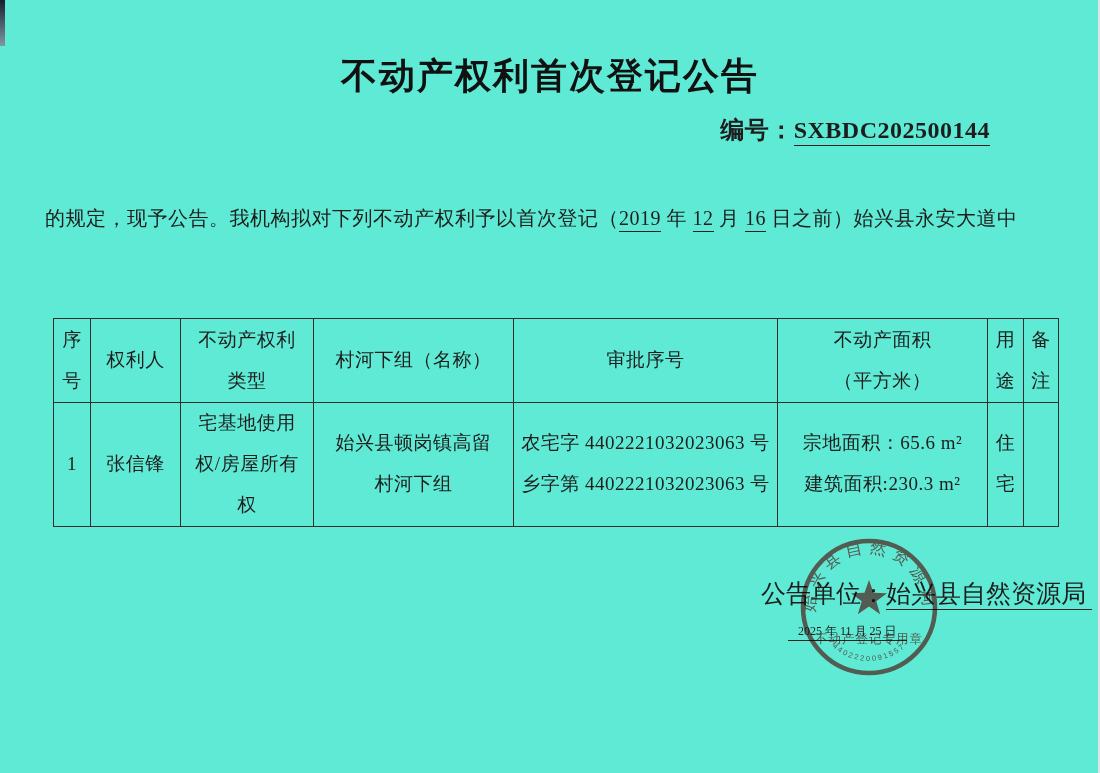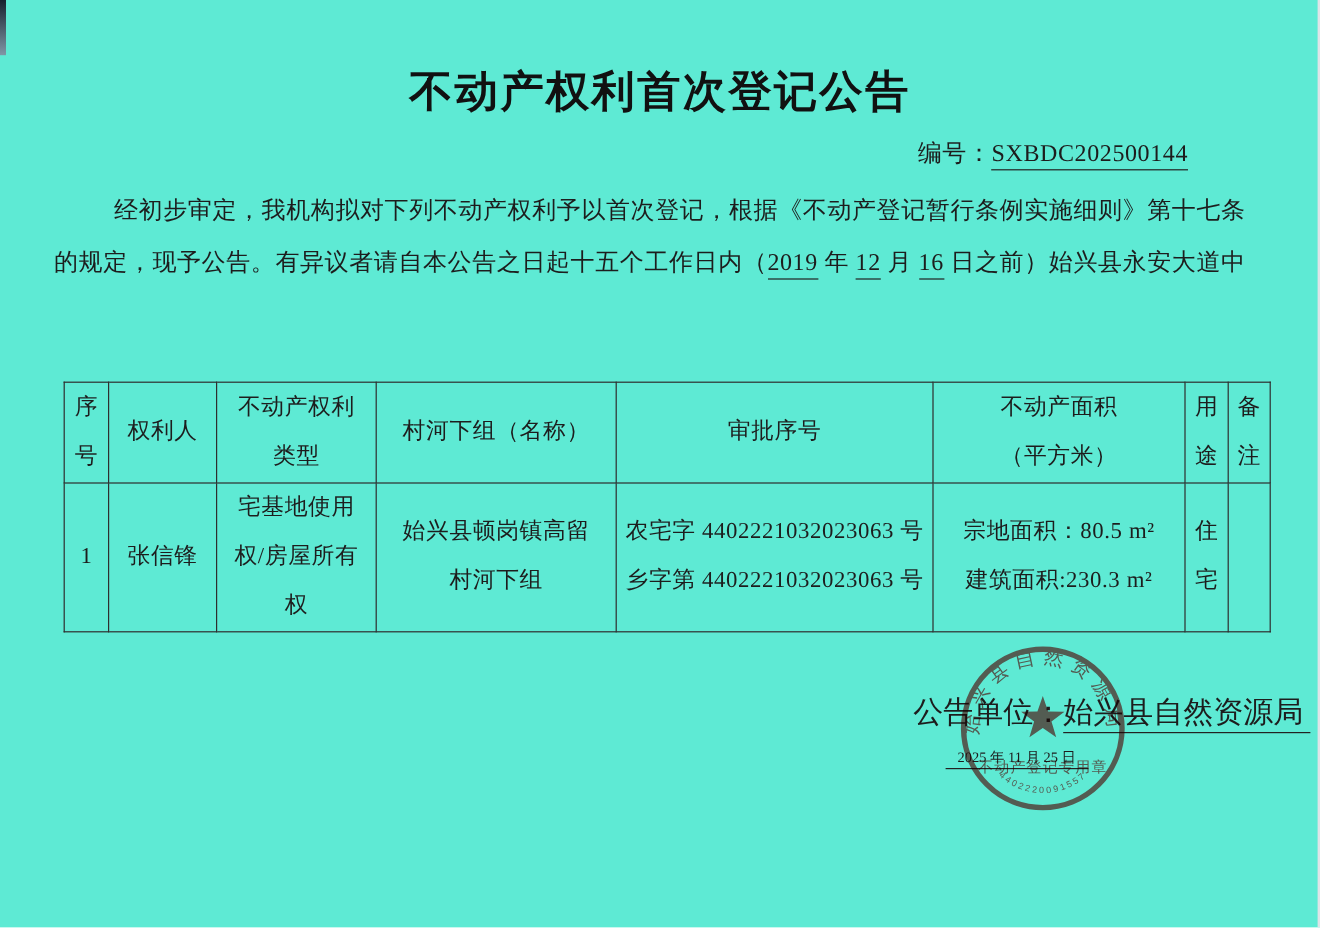--- a/index.html
+++ b/index.html
@@ -10,21 +10,21 @@
   
   .edge-left-top{position:absolute;left:0;top:0;width:5px;height:46px;
     background:linear-gradient(180deg,#16222e,#8096a6);}
   .edge-right{position:absolute;right:0;top:0;width:2px;height:100%;background:#dfe4e8;}
 
   .title{
     position:absolute;top:52px;left:0;width:100%;text-align:center;
     font-family:"Liberation Sans","DejaVu Sans",sans-serif;
     font-size:36px;font-weight:bold;letter-spacing:2px;color:#111;
   }
-  .doc-no{position:absolute;top:114px;right:110px;font-size:20px;letter-spacing:.5px;}
+  .doc-no{position:absolute;top:114px;right:110px;font-size:24px;letter-spacing:.5px;font-weight:bold;}
   .u{border-bottom:1.6px solid #222;padding-bottom:2px;}
 
   .bline{position:absolute;left:45px;font-size:20px;letter-spacing:.5px;white-space:nowrap;}
   .indent{padding-left:50px;}
   .l1{top:162px;} .l2{top:205px;} .l3{top:247px;} .l4{top:287px;}
 
   table.reg{
     position:absolute;top:318px;left:53px;border-collapse:collapse;table-layout:fixed;
   }
   table.reg th,table.reg td{
@@ -52,24 +52,23 @@
 <div class="page">
   <div class="edge-left-top"></div>
   <div class="edge-right"></div>
 
   <div class="title">不动产权利首次登记公告</div>
 
   <div class="doc-no">
     <span>编号：</span><span class="u">SXBDC202500144</span>
   </div>
 
-  <div class="bline indent l1">经初步审定，我机构拟对下列不动产权利予以首次登记，根据《不动产登记暂行条例实施细则》第十七条</div>
 
   <div class="bline l2">
-    <span>的规定，现予公告。有异议者请自本公告之日起十五个工作日内（</span><span class="u">2019</span><span> 年 </span><span class="u">12</span><span> 月 </span><span class="u">16</span><span> 日之前）始兴县永安大道中</span>
+    <span>的规定，现予公告。我机构拟对下列不动产权利予以首次登记（</span><span class="u">2019</span><span> 年 </span><span class="u">12</span><span> 月 </span><span class="u">16</span><span> 日之前）始兴县永安大道中</span>
   </div>
 
 
 
   <table class="reg">
     <colgroup>
       <col style="width:37px">
         <col style="width:90px">
         <col style="width:133px">
         <col style="width:200px">
@@ -97,21 +96,21 @@
     <tr class="drow">
       <td class="seq-cell">1</td>
       <td>张信锋</td>
       <td>宅基地使用
 权/房屋所有
 权</td>
       <td>始兴县顿岗镇高留
 村河下组</td>
       <td>农宅字 4402221032023063 号
 乡字第 4402221032023063 号</td>
-      <td class="area-cell">宗地面积：80.5 m²
+      <td class="area-cell">宗地面积：65.6 m²
 建筑面积:230.3 m²</td>
       <td>住
 宅</td>
       <td></td>
     </tr>
   </tbody>
     </table>
 
   <div class="footer-unit">
     <span>公告单位：</span><span class="u">始兴县自然资源局</span>

